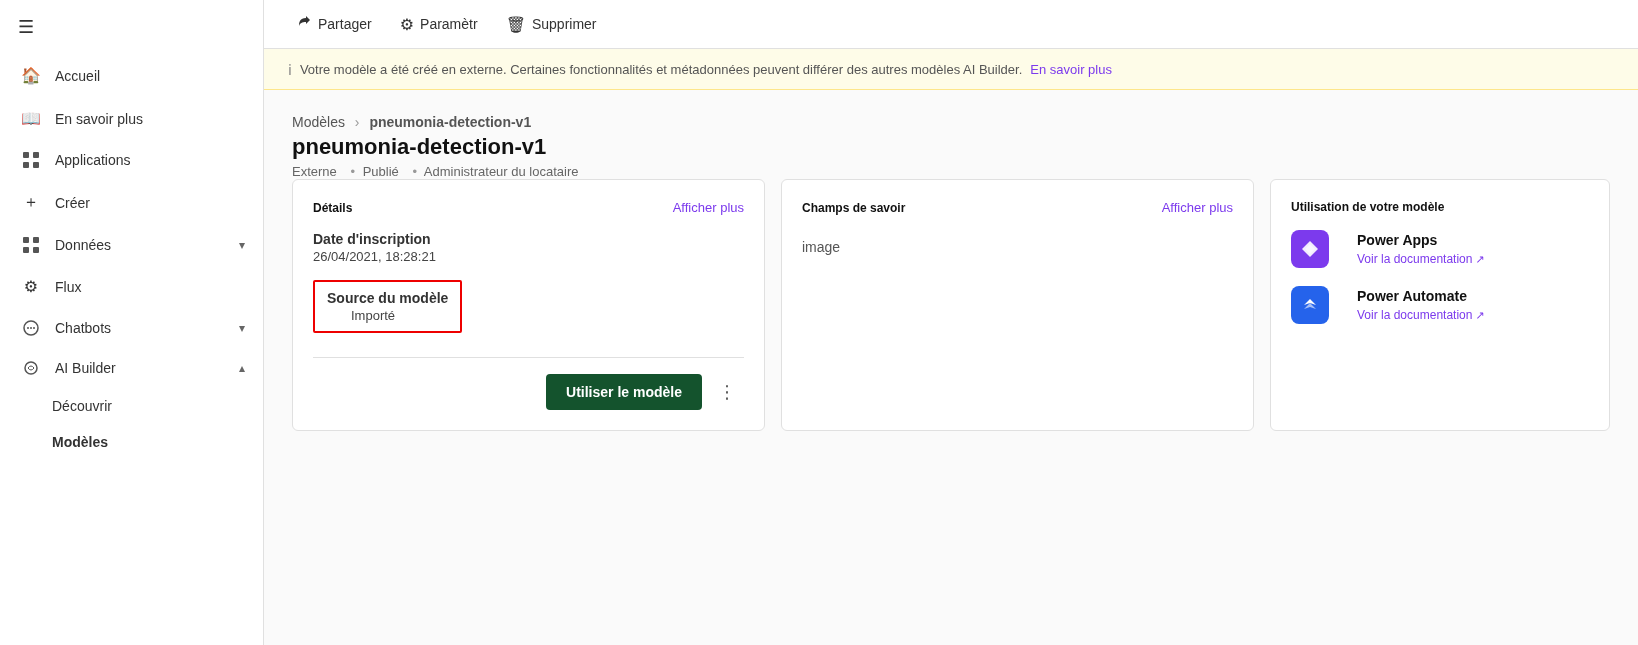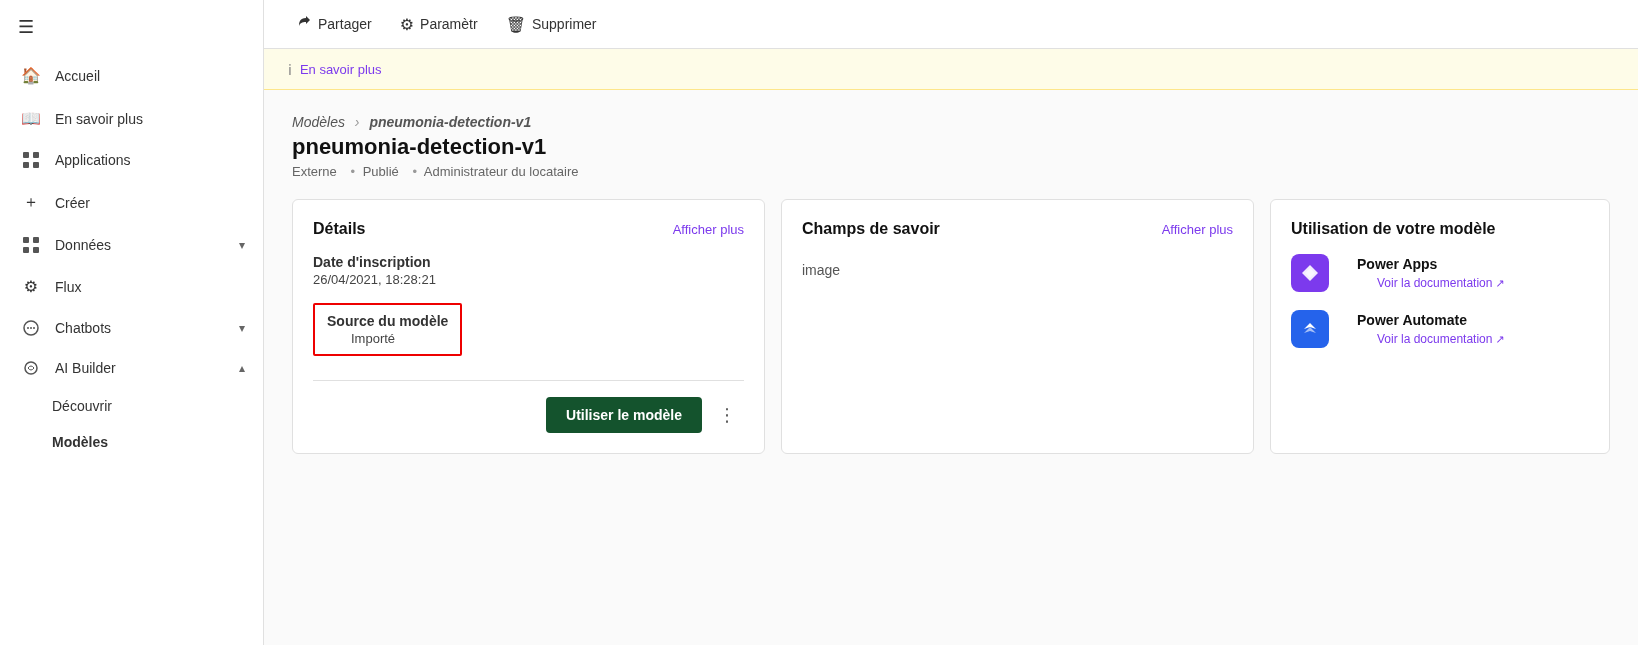--- a/index.html
+++ b/index.html
@@ -102,34 +102,32 @@
       padding: 24px 28px;
       overflow-y: auto;
       background: #fafafa;
     }
 
     
     .breadcrumb {
       font-size: 14px;
       color: #555;
       margin-bottom: 4px;
-      font-style: italic;
     }
     .breadcrumb span { cursor: pointer; }
     .breadcrumb .sep { margin: 0 6px; color: #999; }
     .page-title {
       font-size: 22px;
       font-weight: 700;
       color: #111;
       margin-bottom: 4px;
     }
     .page-subtitle {
       font-size: 13px;
       color: #666;
-      margin-bottom: 20px;
     }
     .page-subtitle span { margin-right: 6px; }
     .page-subtitle .dot { color: #999; margin: 0 4px; }
 
     
     .cards-row {
       display: flex;
       gap: 16px;
     }
 
@@ -140,21 +138,21 @@
       border-radius: 6px;
       padding: 20px;
       flex: 1;
     }
     .card-header {
       display: flex;
       justify-content: space-between;
       align-items: center;
       margin-bottom: 16px;
     }
-    .card-title { font-size: 16px; font-weight: 600; color: #111; }
+    .card-title { font-size: 12px; font-weight: 600; color: #111; }
     .card-link { color: #7c3aed; font-size: 13px; text-decoration: none; cursor: pointer; }
 
     
     .details-card { min-width: 300px; max-width: 480px; }
     .detail-label { font-weight: 600; font-size: 14px; margin-bottom: 2px; }
     .detail-value { font-size: 13px; color: #444; margin-bottom: 16px; }
 
     
     .source-box {
       border: 2px solid #e00;
@@ -212,21 +210,21 @@
       display: flex;
       align-items: center;
       justify-content: center;
       font-size: 20px;
       color: #fff;
       flex-shrink: 0;
     }
     .usage-icon.purple { background: #7c3aed; }
     .usage-icon.blue { background: #2563eb; }
     .usage-label { font-size: 14px; font-weight: 600; color: #111; margin-bottom: 2px; }
-    .usage-link { font-size: 12px; color: #7c3aed; text-decoration: none; cursor: pointer; margin-left: 20px; }
+    .usage-link { font-size: 12px; color: #7c3aed; text-decoration: none; cursor: pointer; }
     .usage-link-ext::after { content: ' ↗'; font-size: 11px; }
   </style>
 </head>
 <body>
 
 <div class="sidebar">
   <div class="sidebar-hamburger">☰</div>
 
   <div class="sidebar-item">
     <span class="icon">🏠</span>
@@ -322,20 +320,21 @@
       <span>Paramètr</span>
     </button>
     <button class="toolbar-btn">
       <span class="toolbar-icon">🗑</span>
       <span>Supprimer</span>
     </button>
   </div>
 
   <div class="banner">
     <span class="banner-info-icon">ℹ</span>
+    <span>Votre modèle a été créé en externe. Certaines fonctionnalités et métadonnées peuvent différer des autres modèles AI Builder.</span>
     <a class="banner-link">En savoir plus</a>
   </div>
 
   <div class="content">
 
     <div class="breadcrumb">
       <span>Modèles</span>
       <span class="sep">›</span>
       <strong>pneumonia-detection-v1</strong>
     </div>

